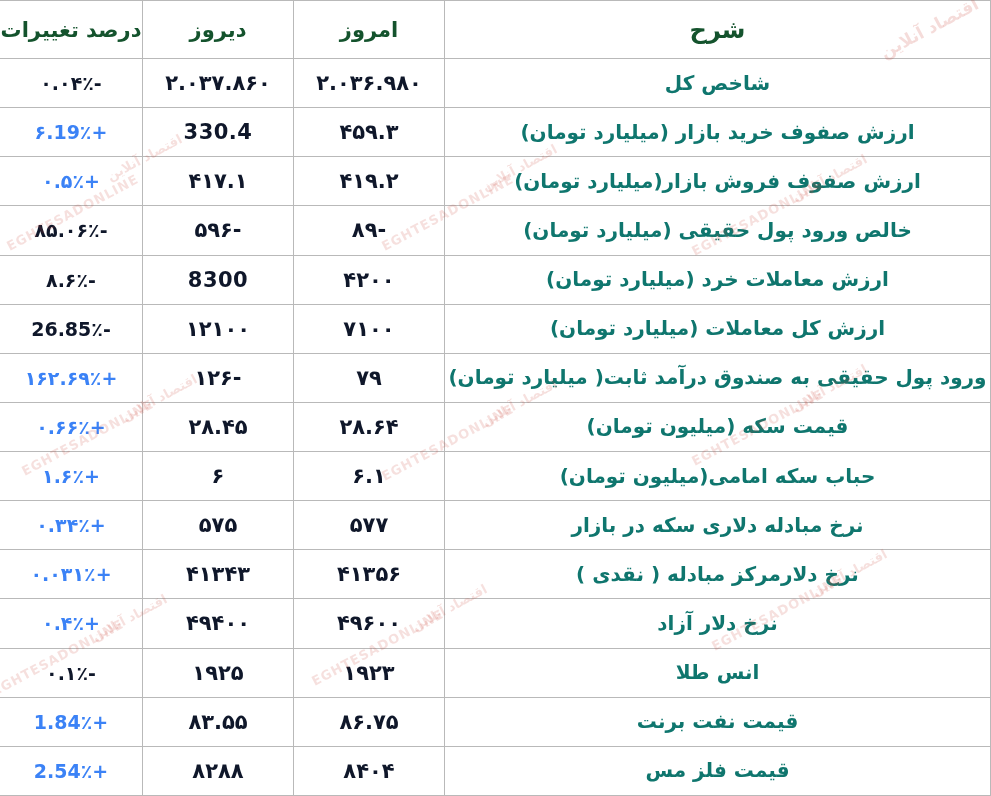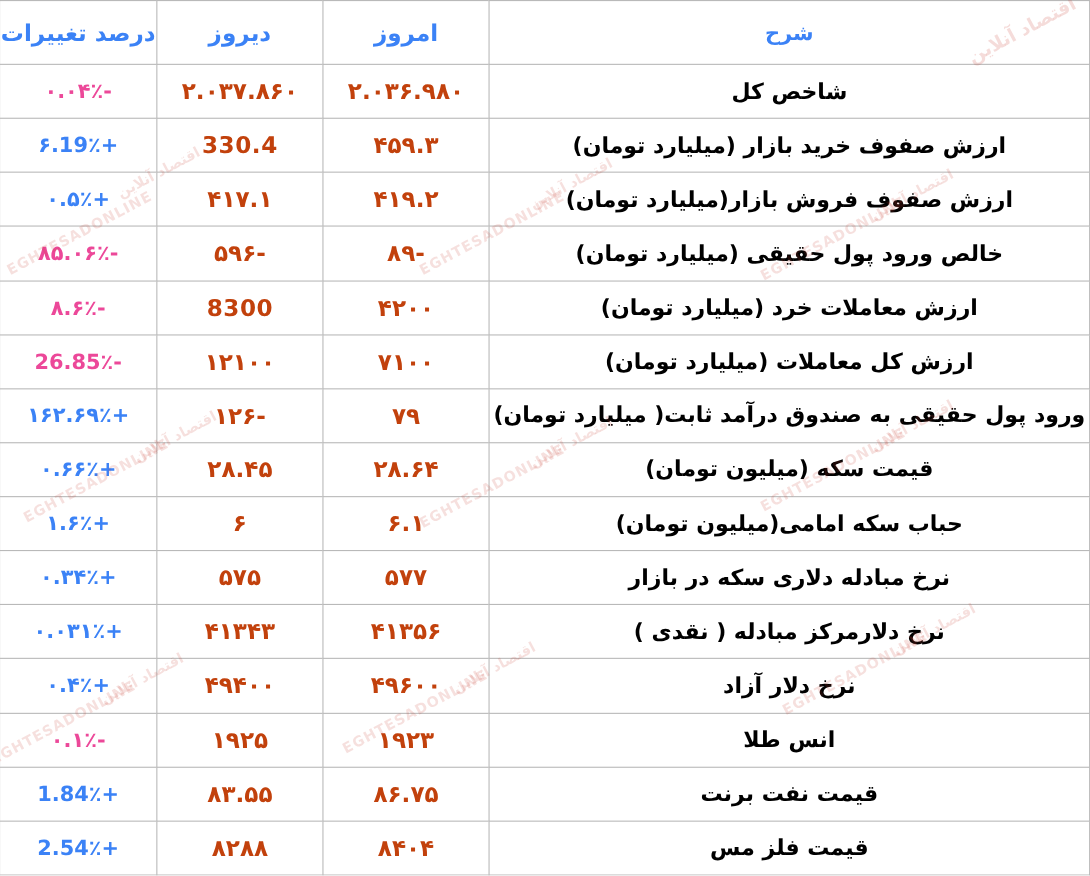--- a/index.html
+++ b/index.html
@@ -30,49 +30,49 @@
   }
   col.c-desc { width: 546px; }
   col.c-today { width: 151px; }
   col.c-yesterday { width: 151px; }
   col.c-change { width: 143px; }
 
   thead th {
     height: 57px;
     font-size: 21px;
     font-weight: bold;
-    color: #3b82f6;
+    color: #14532d;
   }
   thead th.h-desc {
-    font-size: 19px;
+    font-size: 24px;
   }
   tbody tr {
     height: 49px;
   }
   td.desc {
     font-size: 20px;
     font-weight: bold;
-    color: #000000;
+    color: #0f766e;
     padding: 0 18px;
     text-align: center;
     line-height: 1.25;
   }
   td.num {
     font-size: 21px;
     font-weight: bold;
-    color: #c2410c;
+    color: #0f172a;
     letter-spacing: 0.5px;
   }
   td.chg {
     font-size: 19px;
     font-weight: bold;
     letter-spacing: 0.5px;
   }
   td.chg.up { color: #3b82f6; }
-  td.chg.down { color: #ec4899; }
+  td.chg.down { color: #0f172a; }
 
   
   .wm-layer {
     position: absolute;
     inset: 0;
     pointer-events: none;
     z-index: 5;
   }
   .wm {
     position: absolute;

